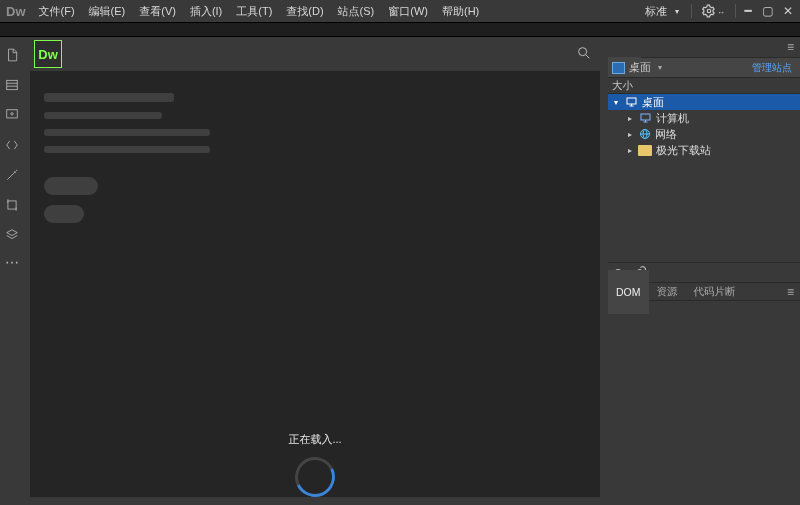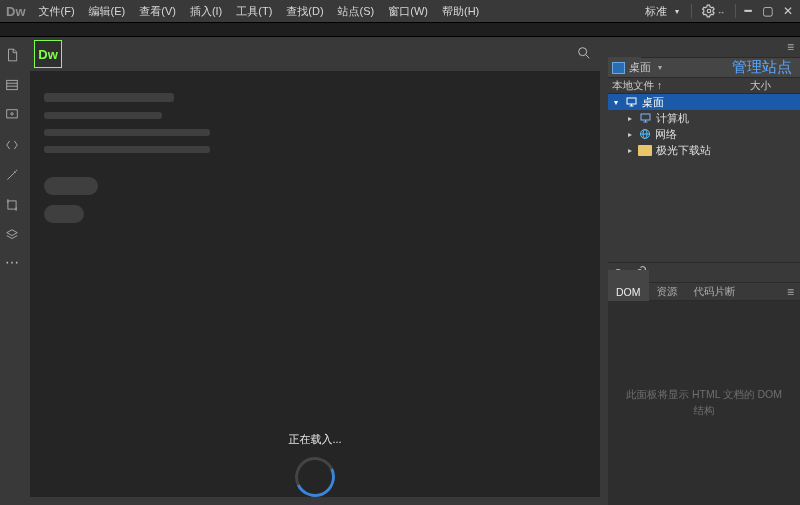--- a/index.html
+++ b/index.html
@@ -129,21 +129,21 @@
   .panel-tabs .tab { padding:3px 6px; color:#aaa;margin-top:40px; }
   .panel-tabs .tab.active { color:#eee; background:#454545; }
   .panel-tabs .pmenu { margin-left:auto; padding:0 6px; color:#aaa; font-size:12px;}
   .site-row {
     height:20px; background:#454545; display:flex; align-items:center;
     padding:0 4px; gap:4px; font-size:11px;
     border-bottom:1px solid #2a2a2a;
   }
   .site-row .site-icon { width:13px; height:12px; background:#2b6db3; border:1px solid #6aa9e6; }
   .site-row .caret { color:#aaa; font-size:8px; margin-left:0; padding:0 3px;}
-  .site-row .manage-link { margin-left:auto; color:#5aa7ff; font-size:15px; padding-right:4px;}
+  .site-row .manage-link { margin-left:auto; color:#5aa7ff; font-size:10px; padding-right:4px;}
   .cols-row {
     height:16px; display:flex; font-size:10.5px; color:#ccc;
     border-bottom:1px solid #2a2a2a; align-items:center;
   }
   .cols-row .col1 { flex:1; padding-left:4px;}
   .cols-row .col2 { width:54px; padding-left:4px;}
   .tree {
     background:#393939;
     font-size:11px; color:#ddd;
     padding-bottom:6px;
@@ -298,21 +298,20 @@
       <div class="tab">插入</div>
       <div class="pmenu">≡</div>
     </div>
     <div class="site-row">
       <div class="site-icon"></div>
       <span>桌面</span>
       <span class="caret">▾</span>
       <span class="manage-link">管理站点</span>
     </div>
     <div class="cols-row">
-      <div class="col1">本地文件 ↑</div>
       <div class="col2">大小</div>
     </div>
     <div class="tree-area">
       <div class="tree">
         <div class="tree-row selected">
           <span class="tw">▾</span>
           <span class="comp-icon">
               <svg viewBox="0 0 24 24" fill="none" stroke="#fff" stroke-width="2">
                 <rect x="3" y="4" width="18" height="12"></rect>
                 <line x1="8" y1="20" x2="16" y2="20"></line>
@@ -359,17 +358,14 @@
           </svg>
       </span>
     </div>
 
     <div class="dom-tabs">
       <div class="tab active">DOM</div>
       <div class="tab">资源</div>
       <div class="tab">代码片断</div>
       <div class="pmenu">≡</div>
     </div>
-    <div class="dom-body">
-      <span>此面板将显示 HTML 文档的 DOM 结构</span>
-    </div>
   </div>
 </div>
 
 </body></html>

